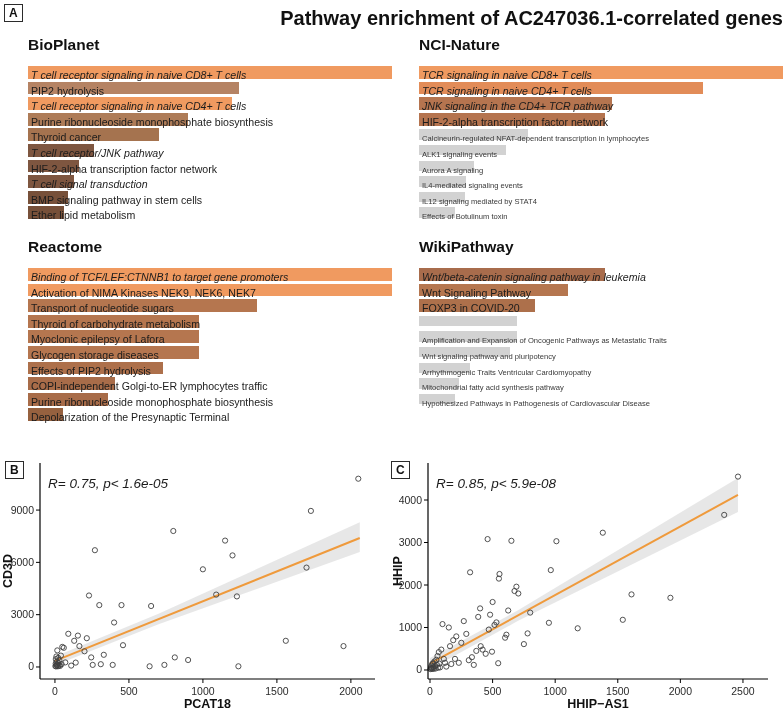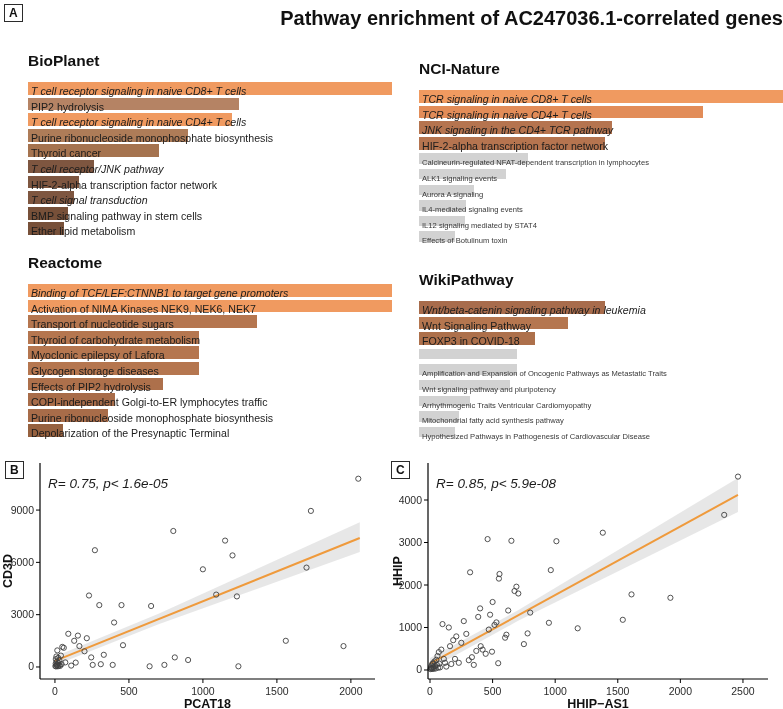--- a/index.html
+++ b/index.html
@@ -7,24 +7,24 @@
         font-family:"Liberation Sans",sans-serif;}
   .fig-title{position:absolute;top:7px;left:0;width:100%;text-align:right;
              font-size:20px;font-weight:bold;color:#111;}
   .panel-tag{position:absolute;border:1.5px solid #2b2b2b;background:#fff;color:#111;
              font-weight:bold;font-size:12px;line-height:1;padding:2px 4px;z-index:5;}
   #tag-a{left:4px;top:4px;}
   #tag-b{left:5px;top:461px;}
   #tag-c{left:391px;top:461px;}
   .section{position:absolute;width:364px;}
   .sec-0{left:28px;top:36px;}
-  .sec-1{left:419px;top:44px;}
+  .sec-1{left:419px;top:36px;}
   .sec-2{left:28px;top:238px;}
-  .sec-3{left:419px;top:255px;}
-  .section h2{font-size:15.5px;font-weight:bold;margin:16px 0 11px 0;color:#111;
+  .sec-3{left:419px;top:238px;}
+  .section h2{font-size:15.5px;font-weight:bold;margin:0 0 11px 0;color:#111;
               font-family:"Liberation Sans",sans-serif;}
   .row{position:relative;height:15.6px;}
   .bar{position:absolute;left:0;top:1px;height:12.8px;}
   .row.small .bar{top:2px;height:10.5px;}
   .lbl{position:relative;font-size:10.6px;line-height:15.2px;color:#1c1c1c;
        white-space:nowrap;padding-left:3px;}
   .row.emphasis .lbl{font-weight:normal;font-style:italic;}
   .row.small .lbl{font-size:7.6px;color:#383838;line-height:14.8px;}
   .plot{position:absolute;top:455px;}
   #plot-b{left:0;}
@@ -80,21 +80,21 @@
         <div class="row"><div class="bar" style="width: 24%; background: rgb(168, 108, 73);"></div><span class="lbl">COPI-independent Golgi-to-ER lymphocytes traffic</span></div>
         <div class="row"><div class="bar" style="width: 22%; background: rgb(168, 108, 73);"></div><span class="lbl">Purine ribonucleoside monophosphate biosynthesis</span></div>
         <div class="row"><div class="bar" style="width: 9.5%; background: rgb(150, 97, 63);"></div><span class="lbl">Depolarization of the Presynaptic Terminal</span></div>
       </div>
   </div>
   <div class="section sec-3">
     <h2>WikiPathway</h2>
     <div class="rows">
         <div class="row emphasis"><div class="bar" style="width: 51%; background: rgb(168, 108, 76);"></div><span class="lbl">Wnt/beta-catenin signaling pathway in leukemia</span></div>
         <div class="row"><div class="bar" style="width: 41%; background: rgb(181, 118, 79);"></div><span class="lbl">Wnt Signaling Pathway</span></div>
-        <div class="row"><div class="bar" style="width: 32%; background: rgb(173, 112, 75);"></div><span class="lbl">FOXP3 in COVID-18</span></div>
+        <div class="row"><div class="bar" style="width: 32%; background: rgb(173, 112, 75);"></div><span class="lbl">FOXP3 in COVID-20</span></div>
         <div class="row small"><div class="bar" style="width: 27%; background: rgb(210, 210, 210);"></div></div>
         <div class="row small"><div class="bar" style="width: 27%; background: rgb(210, 210, 210);"></div><span class="lbl">Amplification and Expansion of Oncogenic Pathways as Metastatic Traits</span></div>
         <div class="row small"><div class="bar" style="width: 25%; background: rgb(210, 210, 210);"></div><span class="lbl">Wnt signaling pathway and pluripotency</span></div>
         <div class="row small"><div class="bar" style="width: 14%; background: rgb(210, 210, 210);"></div><span class="lbl">Arrhythmogenic Traits Ventricular Cardiomyopathy</span></div>
         <div class="row small"><div class="bar" style="width: 11%; background: rgb(210, 210, 210);"></div><span class="lbl">Mitochondrial fatty acid synthesis pathway</span></div>
         <div class="row small"><div class="bar" style="width: 10%; background: rgb(210, 210, 210);"></div><span class="lbl">Hypothesized Pathways in Pathogenesis of Cardiovascular Disease</span></div>
       </div>
   </div>
 
   <div class="panel-tag" id="tag-b">B</div>

